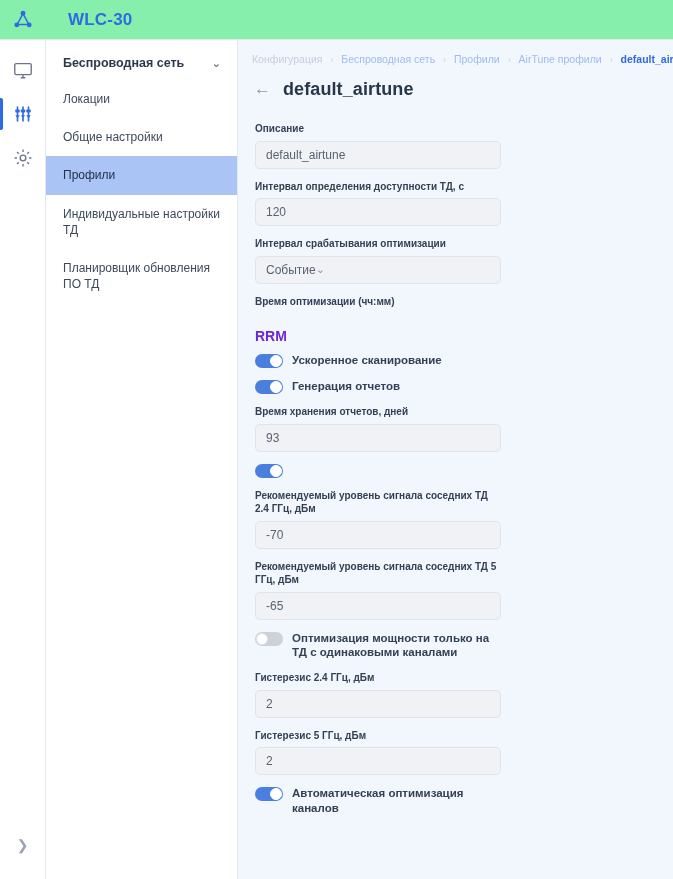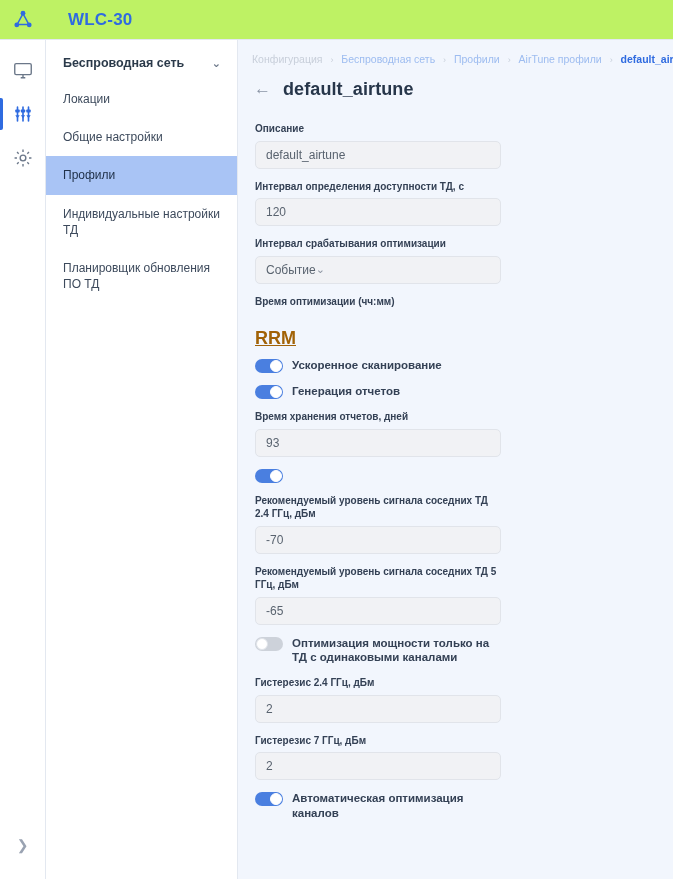--- a/index.html
+++ b/index.html
@@ -13,21 +13,21 @@
   }
 
   .app { width: 673px; height: 879px; display: flex; flex-direction: column; }
 
   
   .topbar {
     height: 40px;
     flex: 0 0 40px;
     display: flex;
     align-items: center;
-    background: #bef264;
+    background: #86efac;
     border-bottom: 1px solid #e3e8f0;
   }
   .logo-slot {
     width: 46px;
     height: 40px;
     display: flex;
     align-items: center;
     justify-content: center;
   }
   .brand-title {
@@ -170,25 +170,24 @@
     display: flex;
     align-items: center;
     padding: 0 10px;
     font-size: 12px;
     color: #59636f;
   }
   .control.select { justify-content: flex-start; cursor: pointer; }
   .control .sel-chev { color: #8d96a3; font-size: 11px; line-height: 1; }
 
   .section-title {
-    font-size: 18px;
-    font-weight: bold;
-    color: #a16207;
+    font-size: 14px;
+    font-weight: bold;
+    color: #6d28d9;
     margin: 20px 0 9px 0;
-    text-decoration: underline;
   }
 
   .switch-row {
     display: flex;
     align-items: flex-start;
     gap: 9px;
     margin-bottom: 11px;
     cursor: pointer;
   }
   .switch {
@@ -393,21 +392,21 @@
             </span>
           <span class="switch-label">Оптимизация мощности только на ТД с одинаковыми каналами</span>
         </div>
 
         <div class="field">
           <div class="field-label">Гистерезис 2.4 ГГц, дБм</div>
           <div class="control">2</div>
         </div>
 
         <div class="field">
-          <div class="field-label">Гистерезис 7 ГГц, дБм</div>
+          <div class="field-label">Гистерезис 5 ГГц, дБм</div>
           <div class="control">2</div>
         </div>
 
         <div class="switch-row">
           <span class="switch on">
               <span class="knob"></span>
             </span>
           <span class="switch-label">Автоматическая оптимизация каналов</span>
         </div>
 

